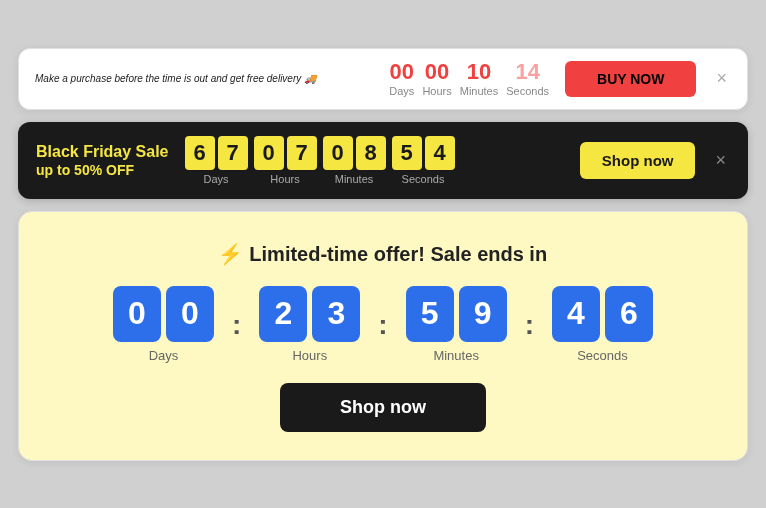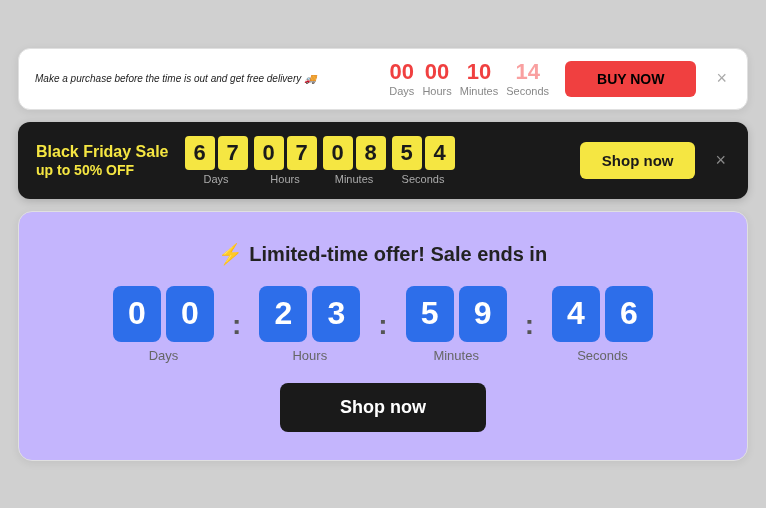--- a/index.html
+++ b/index.html
@@ -151,21 +151,21 @@
       background: none;
       border: none;
       font-size: 18px;
       color: #888;
       cursor: pointer;
       padding: 0 4px;
     }
 
     
     .banner-sale {
-      background: #c4b5fd;
+      background: #fef9c3;
       border: 1.5px solid #e0e0e0;
       border-radius: 14px;
       width: 100%;
       max-width: 730px;
       padding: 30px 24px 28px;
       display: flex;
       flex-direction: column;
       align-items: center;
       gap: 20px;
       box-shadow: 0 2px 8px rgba(0,0,0,0.07);

